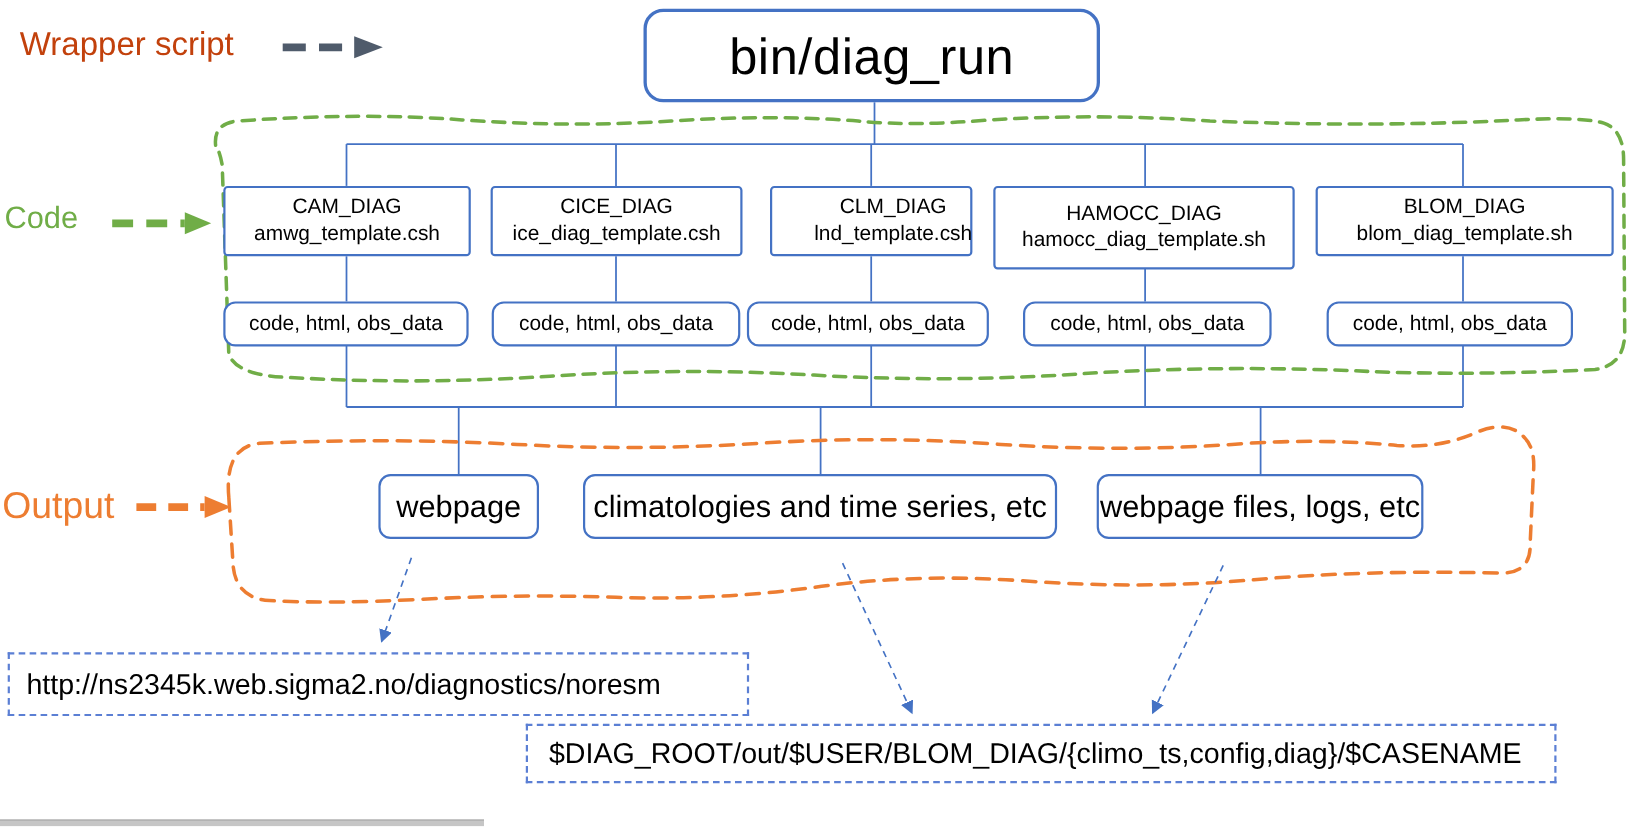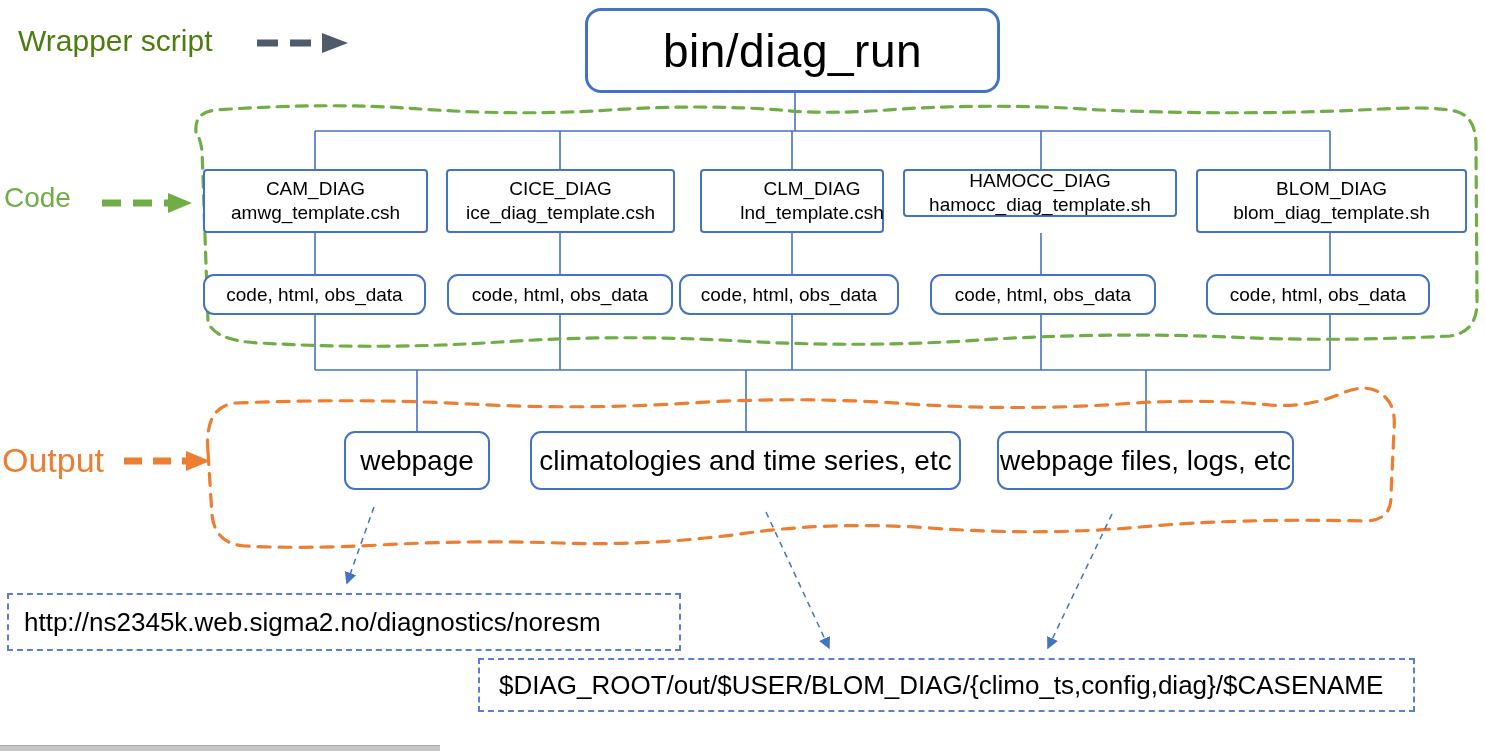--- a/index.html
+++ b/index.html
@@ -14,21 +14,21 @@
   }
   .root-box{border-width:3px;border-radius:16px;font-size:46px;letter-spacing:0.5px;}
   .diag-box{border-radius:4px;font-size:19px;line-height:24px;}
   .artifact-box{border-radius:11px;font-size:19px;}
   .output-box{border-radius:11px;font-size:28px;}
   .url-box{
     position:absolute;display:flex;align-items:center;background:#fff;box-sizing:border-box;
     border:2px dashed #5B7FD4;font-size:26px;white-space:nowrap;
   }
   .side-label{position:absolute;white-space:nowrap;}
-  .wrapper-label{font-size:30px;color:#4d7c0f;}
+  .wrapper-label{font-size:30px;color:#c2410c;}
   .code-label{font-size:28px;color:#70AD47;font-weight:500;}
   .output-label{font-size:34px;color:#ED7D31;font-weight:500;}
   .gray-bar{position:absolute;left:0;top:745px;width:440px;height:6px;background:#c6c6c6;border-top:1px solid #a8a8a8;box-sizing:border-box;}
 </style>
 </head>
 <body>
 
 <div id="stage">
 
   <svg id="wires" viewBox="0 0 1485 752">
@@ -85,37 +85,37 @@
       <path d="M 374 507 L 347 583" marker-end="url(#bhead)"></path>
       <path d="M 766 512 L 829 648" marker-end="url(#bhead)"></path>
       <path d="M 1112 514 L 1048 648" marker-end="url(#bhead)"></path>
     </g>
   </svg>
 
   <div class="side-label wrapper-label" style="left:18px;top:24px;">Wrapper script</div>
   <div class="side-label code-label" style="left:4px;top:182px;">Code</div>
   <div class="side-label output-label" style="left:2px;top:441px;">Output</div>
 
-  <div class="box root-box" style="left:585px;top:8px;width:415px;height:85px;">
+  <div class="box root-box" style="left:585px;top:8px;width:415px;height:85px;border-radius:18px;">
     <span>bin/diag_run</span>
   </div>
 
   <div class="box diag-box" style="left:203px;top:169px;width:225px;height:64px;">
     <span>CAM_DIAG</span>
     <span>amwg_template.csh</span>
   </div>
   <div class="box diag-box" style="left:446px;top:169px;width:229px;height:64px;">
     <span>CICE_DIAG</span>
     <span>ice_diag_template.csh</span>
   </div>
   <div class="box diag-box" style="left:700px;top:169px;width:184px;height:64px;padding-left:40px;">
     <span>CLM_DIAG</span>
     <span>lnd_template.csh</span>
   </div>
-  <div class="box diag-box" style="left:903px;top:169px;width:274px;height:48px;">
+  <div class="box diag-box" style="left:903px;top:169px;width:274px;height:76px;">
     <span>HAMOCC_DIAG</span>
     <span>hamocc_diag_template.sh</span>
   </div>
   <div class="box diag-box" style="left:1196px;top:169px;width:271px;height:64px;">
     <span>BLOM_DIAG</span>
     <span>blom_diag_template.sh</span>
   </div>
 
   <div class="box artifact-box" style="left:203px;top:274px;width:223px;height:41px;">
     <span>code, html, obs_data</span>

